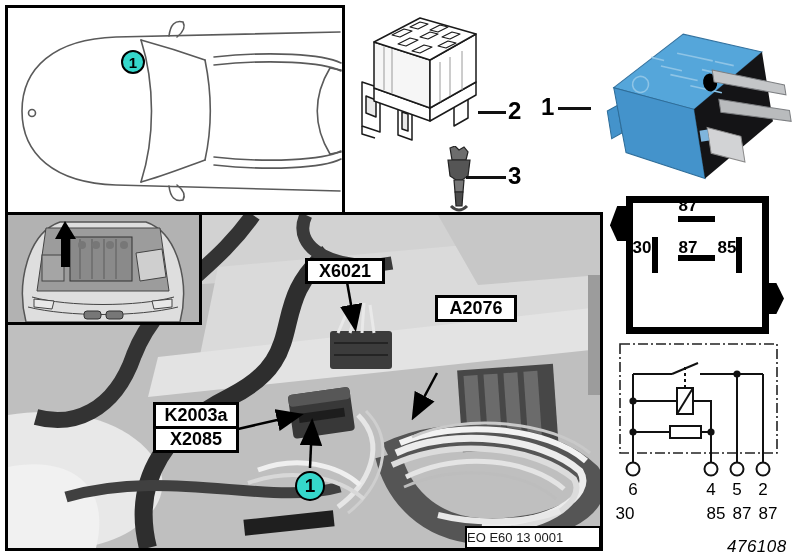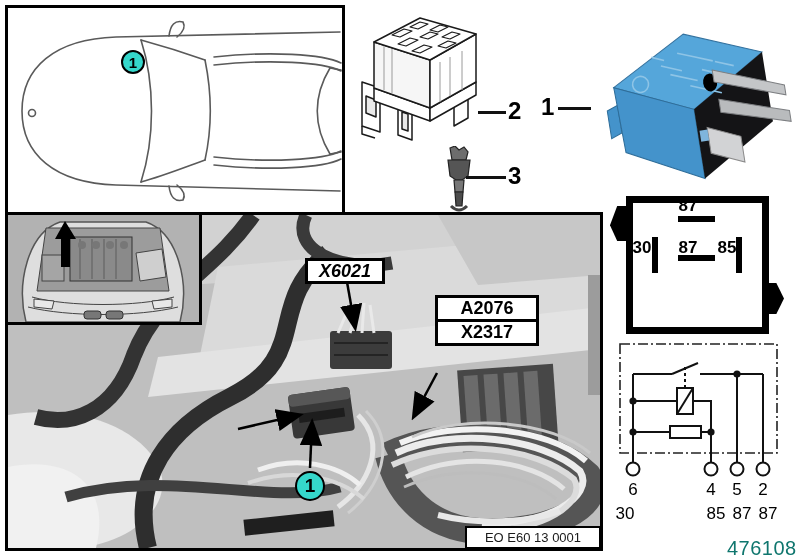--- a/index.html
+++ b/index.html
@@ -13,36 +13,36 @@
   
   .callout{position:absolute;border-radius:50%;background:#35d7cb;border:2px solid #000;
            display:flex;align-items:center;justify-content:center;font-weight:bold;box-sizing:border-box;}
   .callout.small{width:24px;height:24px;font-size:15px;}
   .callout.big{width:30px;height:30px;font-size:19px;}
   
   .partnum{position:absolute;font-weight:bold;font-size:24px;line-height:24px;}
   .leader{position:absolute;height:3px;background:#111;}
   
   .labelbox{position:absolute;background:#fff;border:3px solid #000;font-weight:bold;font-size:18px;
-            text-align:center;line-height:21px;box-sizing:border-box;font-style:italic;}
+            text-align:center;line-height:21px;box-sizing:border-box;}
   .stackrow{background:#fff;border:3px solid #000;font-weight:bold;font-size:18px;text-align:center;
             line-height:21px;height:27px;box-sizing:border-box;margin-top:-3px;}
   .stack{position:absolute;}
   
   .pinbox{position:absolute;left:626px;top:196px;width:143px;height:138px;border:7px solid #000;
           background:#fff;box-sizing:border-box;}
   .tab{position:absolute;background:#000;}
   .pintxt{position:absolute;font-weight:bold;font-size:17px;line-height:17px;text-align:center;}
   .pinbar{position:absolute;background:#000;}
   
   .schem{position:absolute;left:608px;top:336px;width:185px;height:224px;}
   .schemlbl{position:absolute;font-size:17px;line-height:18px;text-align:center;width:28px;}
-  .docnum{position:absolute;left:727px;top:537px;font-size:20px;color:#0f766e;letter-spacing:.5px;}
+  .docnum{position:absolute;left:727px;top:537px;font-size:17px;color:#000000;letter-spacing:.5px;font-style:italic;}
   .caption{position:absolute;right:-1px;bottom:-1px;width:136px;height:23px;background:#fff;border:2px solid #000;
-           font-size:13px;line-height:19px;text-align:center;color:#1a1a1a;box-sizing:border-box;}
+           font-size:13px;line-height:19px;text-align:left;color:#1a1a1a;box-sizing:border-box;}
 </style>
 </head>
 <body>
 
 <div class="stage">
 
   <div class="panel">
     <svg width="334" height="204" viewBox="0 0 334 204">
       <g fill="none" stroke="#5a5a5a" stroke-width="1.6" stroke-linecap="round">
         <path d="M 332,24 L 108,29 C 46,31 14,60 14,103 C 14,146 46,175 108,177 L 332,183"></path>
@@ -266,26 +266,27 @@
         <rect x="98" y="96" width="17" height="8" rx="3" fill="#777" stroke="#333"></rect>
         <polygon points="26,84 46,86 44,94 26,92" fill="#e8e8e8" stroke="#444"></polygon>
         <polygon points="164,84 144,86 146,94 164,92" fill="#e8e8e8" stroke="#444"></polygon>
         <polygon points="57,6 47,24 53,24 53,52 62,52 62,24 68,24" fill="#000"></polygon>
       </svg>
     </div>
 
     
     <div class="labelbox" style="left:297px;top:43px;width:80px;height:26px">X6021</div>
 
-    <div class="stack" style="left:427px;top:80px;width:104px">
+    <div class="stack" style="left:427px;top:80px;width:82px">
       <div class="stackrow" style="margin-top:0">A2076</div>
-      <div class="stackrow">X2317</div>
     </div>
 
     <div class="stack" style="left:145px;top:187px;width:86px">
+      <div class="stackrow" style="margin-top:0">K2003a</div>
+      <div class="stackrow">X2085</div>
     </div>
 
     <div class="callout big" style="left:287px;top:256px">
       <span>1</span>
     </div>
 
     <div class="caption">EO E60 13 0001</div>
   </div>
 
 </div>

